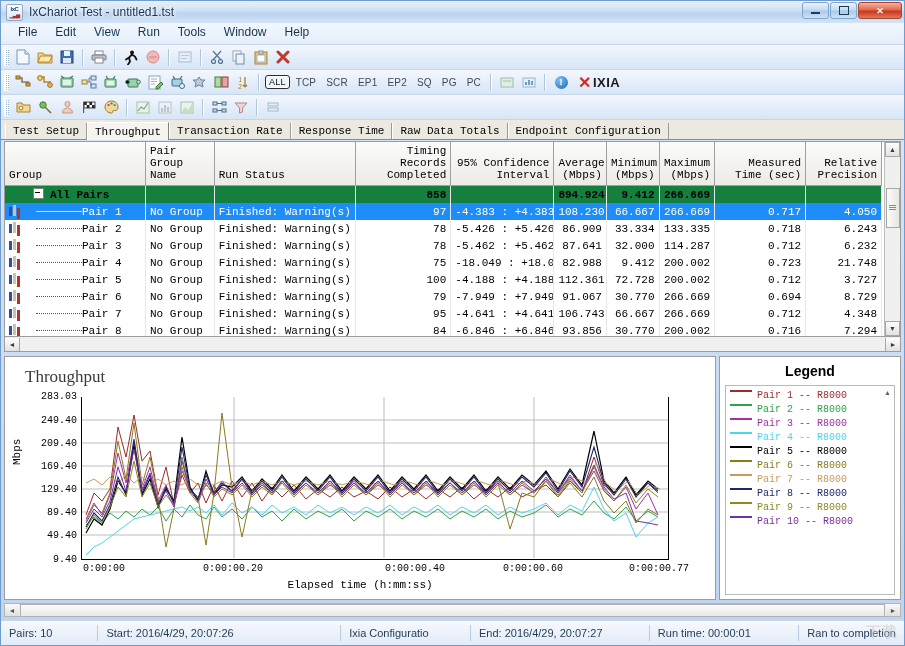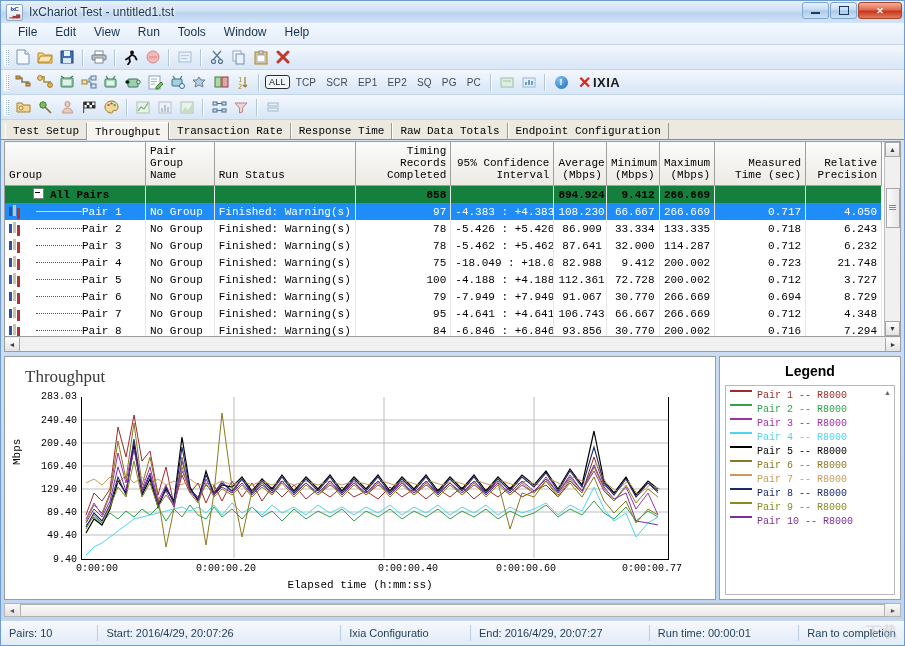--- a/index.html
+++ b/index.html
@@ -208,21 +208,21 @@
   .ylab{
     position:absolute;left:6px;top:108px;font-size:11px;color:#000;
     font-family:"Liberation Mono","DejaVu Sans Mono",monospace;
     transform:rotate(-90deg);transform-origin:left top;white-space:nowrap;
   }
   .ytick{
     position:absolute;right:0;font-size:10px;color:#000;text-align:right;
     font-family:"Liberation Mono","DejaVu Sans Mono",monospace;white-space:nowrap;
   }
   .yticks{position:absolute;left:0;top:40px;width:72px;height:164px;}
-  .xticks{position:absolute;left:69px;top:206px;width:590px;height:14px;text-decoration:underline;}
+  .xticks{position:absolute;left:76px;top:206px;width:590px;height:14px;text-decoration:underline;}
   .xtick{
     position:absolute;font-size:10px;color:#000;white-space:nowrap;
     font-family:"Liberation Mono","DejaVu Sans Mono",monospace;
     transform:translateX(-50%);
   }
   .xaxis-label{
     position:absolute;left:0;right:0;top:222px;text-align:center;font-size:11px;color:#000;
     font-family:"Liberation Mono","DejaVu Sans Mono",monospace;
   }
   .legendbox{

